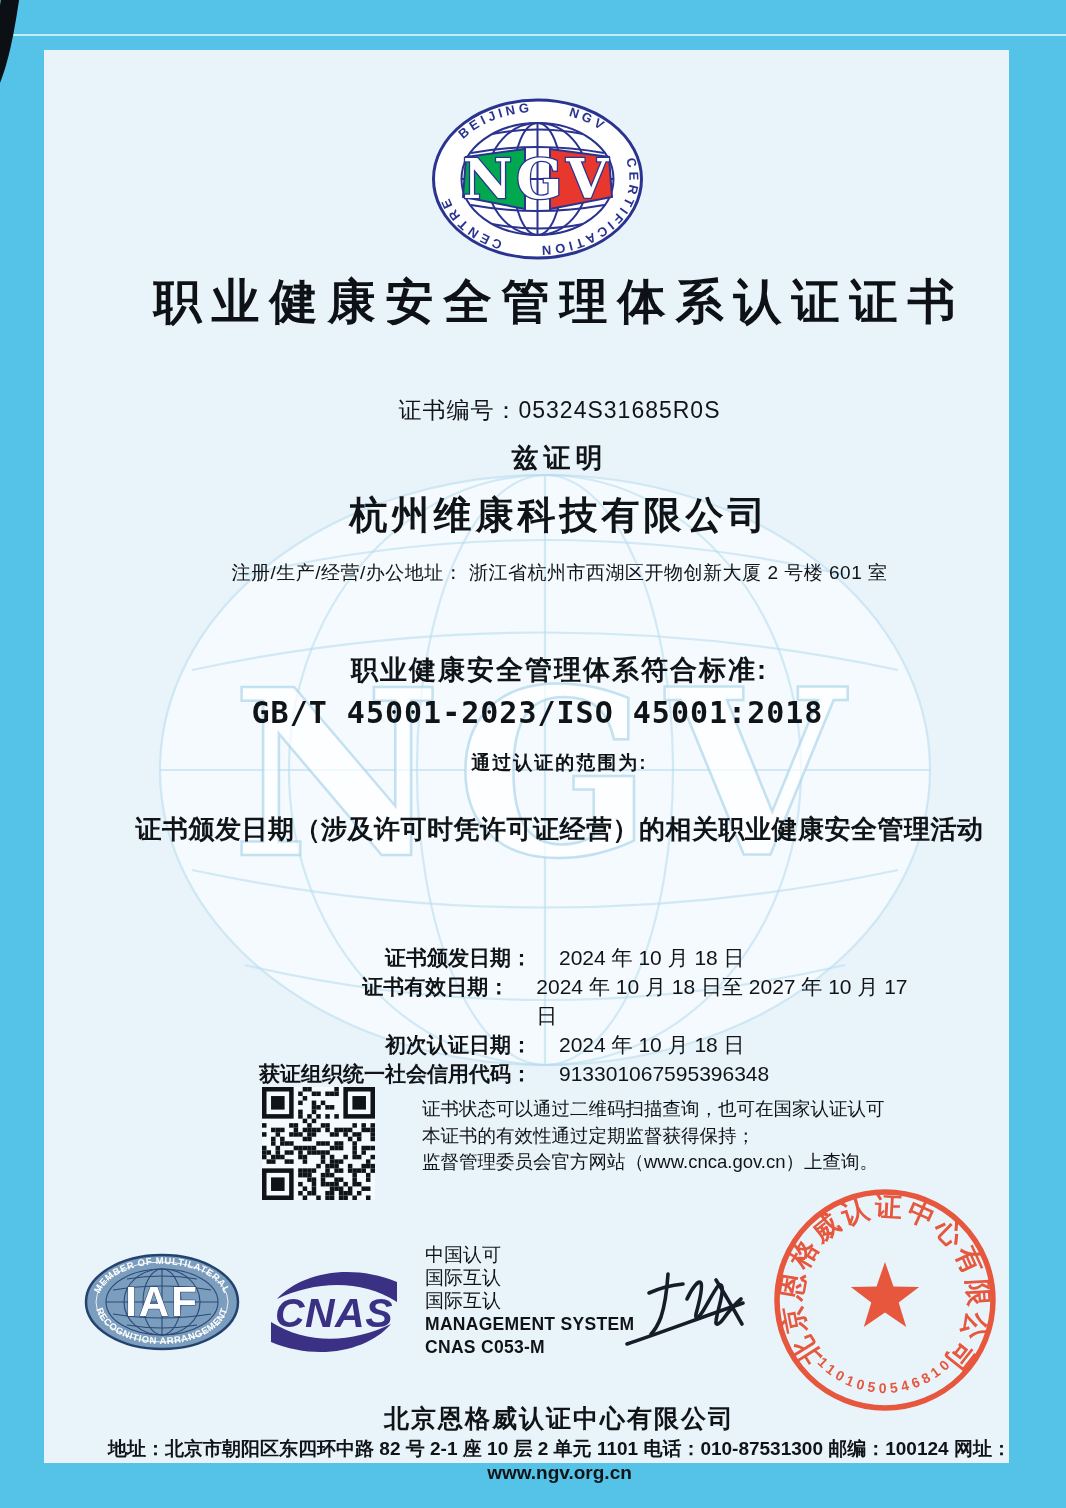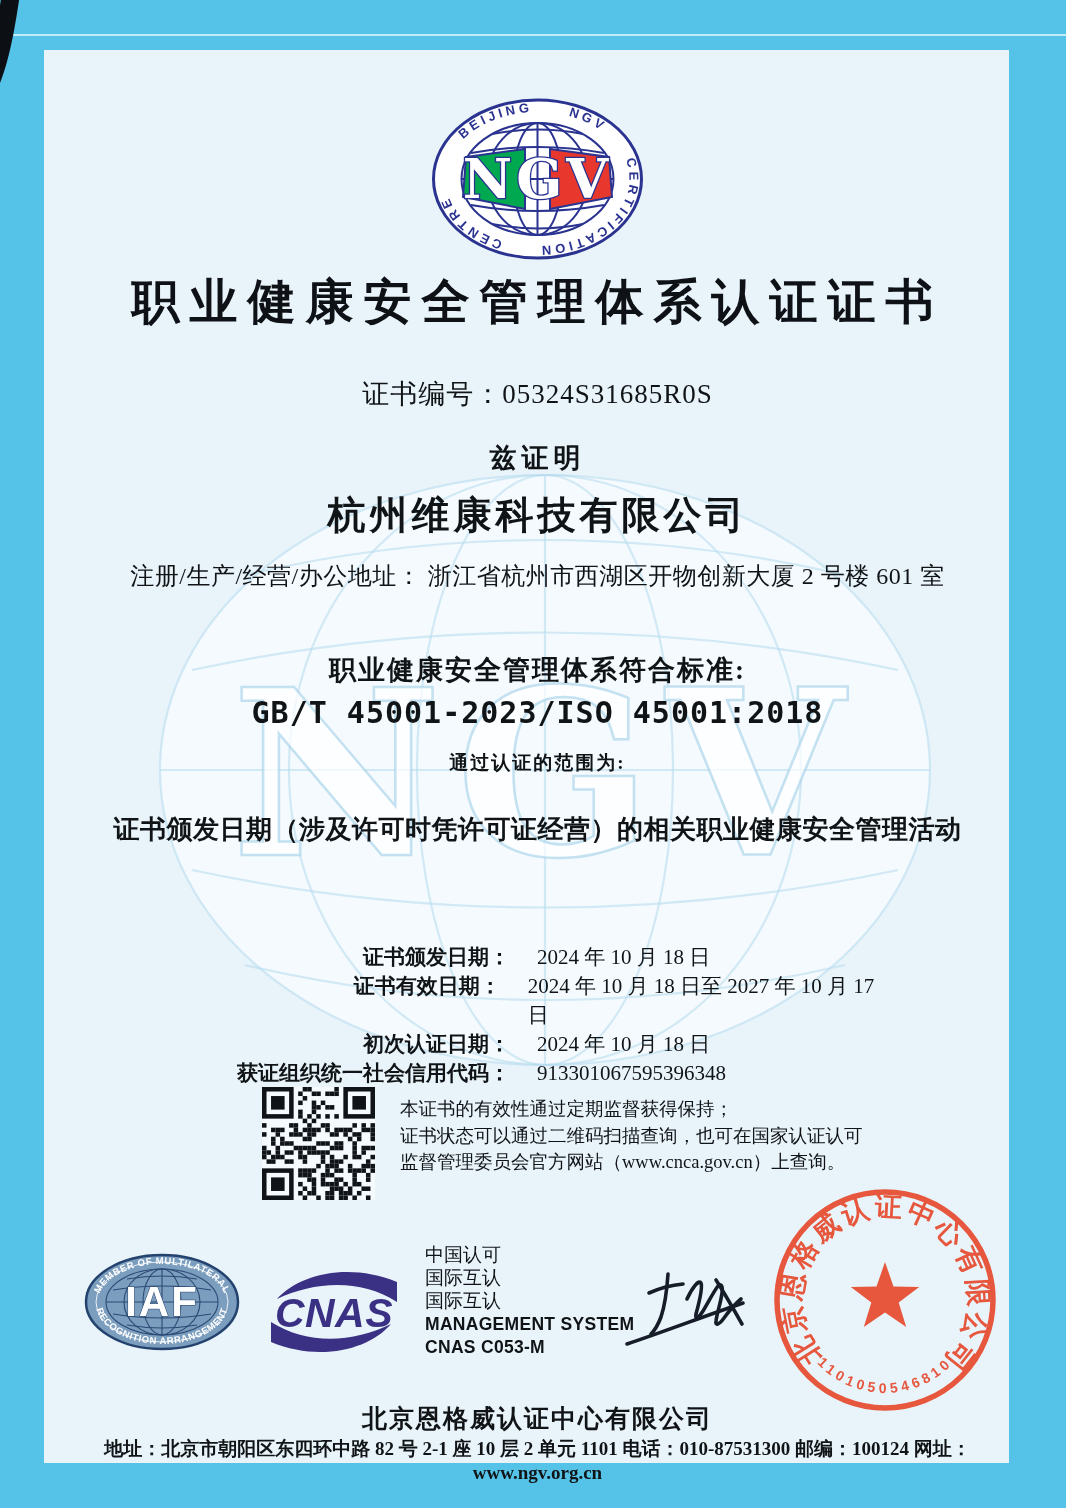--- a/index.html
+++ b/index.html
@@ -3,28 +3,28 @@
 <meta charset="utf-8">
 <style>
   html,body{margin:0;padding:0;background:#9db6c2;}
   .page{position:relative;width:1066px;height:1508px;background:#55C3E7;overflow:hidden;
         font-family:"DejaVu Sans",sans-serif;color:#101417;}
   .paper{position:absolute;left:44px;top:50px;width:965px;height:1413px;background:#E9F4FA;}
   .scan-line{position:absolute;left:0;top:34px;width:1066px;height:2px;background:rgba(255,255,255,.65);}
   .corner-artifact{position:absolute;left:-6px;top:-10px;width:18px;height:108px;background:#0c0f13;
         border-radius:0 0 100% 30%;transform:rotate(9deg);}
   .centered{position:absolute;left:22px;width:943px;text-align:center;}
-  .serif{font-family:Liberation Serif, serif;}
+  .serif{font-family:Liberation Sans, sans-serif;margin-left:22px;}
   .mono{font-family:"DejaVu Sans Mono","Liberation Mono",monospace;}
 
   .cert-title{top:220px;font-size:48px;font-weight:700;letter-spacing:10px;color:#0e1116;}
-  .cert-no{top:326px;font-size:27px;letter-spacing:1px;}
+  .cert-no{top:345px;font-size:23px;letter-spacing:1px;}
   .certify{top:390px;font-size:27px;font-weight:700;letter-spacing:5px;}
   .company{top:440px;font-size:38px;font-weight:700;letter-spacing:4px;}
-  .addr{top:510px;font-size:24px;letter-spacing:.5px;}
+  .addr{top:510px;font-size:19px;letter-spacing:.5px;}
   .std-head{top:602px;font-size:27px;font-weight:700;letter-spacing:2px;}
   .std-code{top:645px;font-size:30px;font-weight:700;letter-spacing:1px;}
   .scope-head{top:700px;font-size:19px;font-weight:700;letter-spacing:2px;}
   .scope{top:762px;font-size:26px;font-weight:700;letter-spacing:.5px;}
 
   .dates{position:absolute;left:0;top:893px;width:849px;}
   .date-row{display:flex;line-height:29px;font-size:21px;}
   .date-label{width:466px;text-align:right;font-weight:700;}
   .date-value{margin-left:27px;text-align:left;}
 
@@ -332,22 +332,22 @@
           <rect x="54.24" y="108.48" width="4.52" height="4.52"></rect>
           <rect x="63.28" y="108.48" width="4.52" height="4.52"></rect>
           <rect x="67.80" y="108.48" width="4.52" height="4.52"></rect>
           <rect x="76.84" y="108.48" width="4.52" height="4.52"></rect>
           <rect x="81.36" y="108.48" width="4.52" height="4.52"></rect>
           <rect x="90.40" y="108.48" width="4.52" height="4.52"></rect>
           <rect x="103.96" y="108.48" width="4.52" height="4.52"></rect>
         </g>
     </svg>
     <div class="qr-note serif">
+      <div>证书状态可以通过二维码扫描查询，也可在国家认证认可</div>
       <div>本证书的有效性通过定期监督获得保持；</div>
-      <div>证书状态可以通过二维码扫描查询，也可在国家认证认可</div>
       <div>监督管理委员会官方网站（www.cnca.gov.cn）上查询。</div>
     </div>
 
     <svg class="iaf" width="160" height="101" viewBox="0 0 160 101">
       <ellipse cx="80" cy="50" rx="76" ry="47" fill="#7B9DBE" stroke="#24426E" stroke-width="2.5"></ellipse>
       <ellipse cx="80" cy="50" rx="66" ry="40" fill="none" stroke="rgba(255,255,255,0.85)" stroke-width="1"></ellipse>
       <g stroke="#2C4A74" stroke-width="1.1" fill="none">
         <ellipse cx="80" cy="50" rx="56" ry="33"></ellipse>
         <ellipse cx="80" cy="50" rx="38" ry="33"></ellipse>
         <ellipse cx="80" cy="50" rx="19" ry="33"></ellipse>

